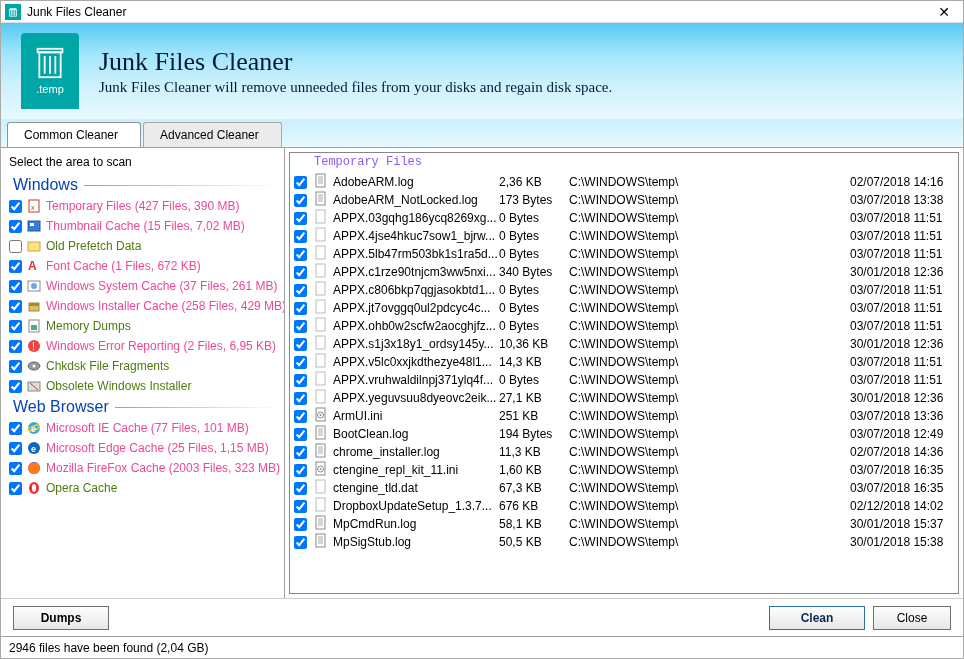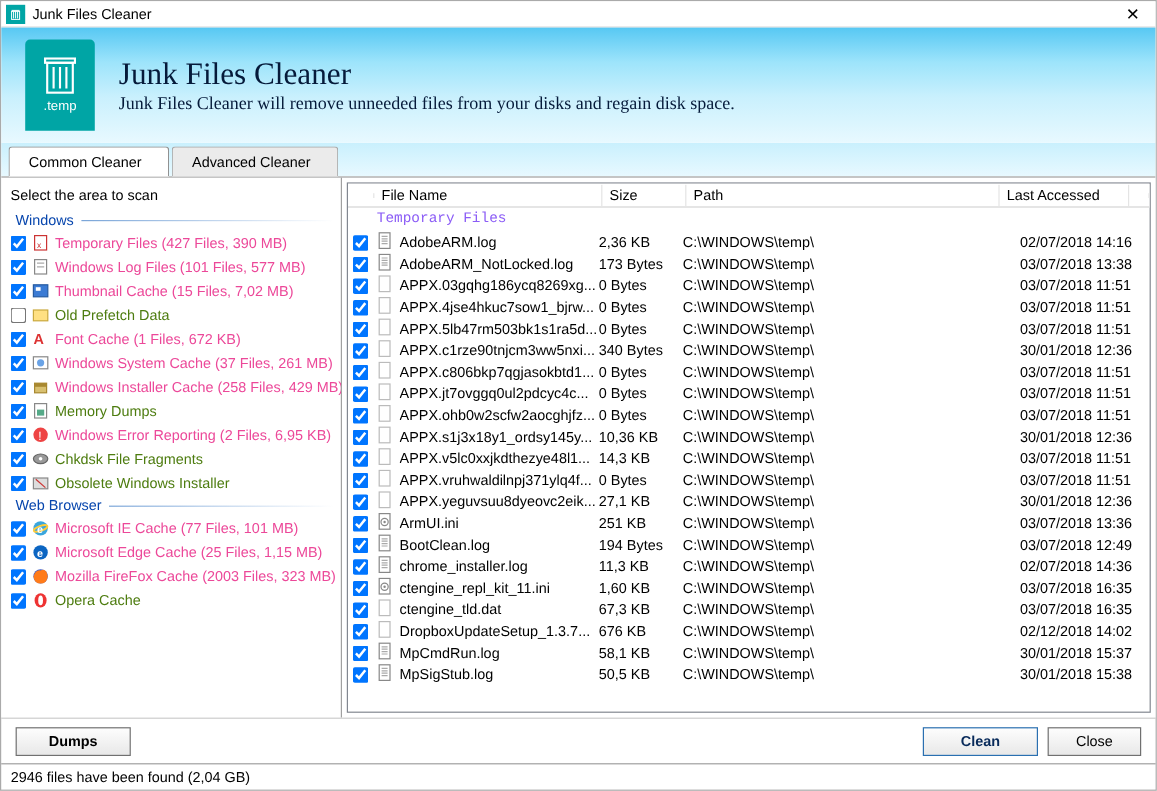--- a/index.html
+++ b/index.html
@@ -100,21 +100,21 @@
   border-right: 1px solid #a0a0a0;
   padding: 4px 6px;
   overflow-y: auto;
 }
 .left-panel .panel-title {
   font-size: 12px;
   padding: 3px 2px 5px;
 }
 .group-header {
   color: #0645ad;
-  font-size: 12px;
+  font-size: 16px;
   padding: 2px 0 2px 6px;
   position: relative;
   display: flex;
   align-items: center;
 }
 .group-header .line {
   flex: 1;
   height: 1px;
   background: linear-gradient(to right, #7aa5d8, transparent);
   margin-left: 6px;
@@ -292,31 +292,20 @@
               <rect x="3" y="2" width="10" height="12" fill="#fff" stroke="#c33"></rect>
               <text x="5" y="12" font-size="7" fill="#c33">x</text>
             </svg>
           </span>
           <span class="lbl red">Temporary Files (427 Files, 390 MB)</span>
         </div>
         <div class="scan-item">
           <input type="checkbox" checked="" style="">
           <span class="item-icon">
             <svg width="16" height="16">
-              <rect x="3" y="2" width="10" height="12" fill="#fff" stroke="#888"></rect>
-              <line x1="5" y1="5" x2="11" y2="5" stroke="#aaa"></line>
-              <line x1="5" y1="8" x2="11" y2="8" stroke="#aaa"></line>
-            </svg>
-          </span>
-          <span class="lbl red">Windows Log Files (101 Files, 577 MB)</span>
-        </div>
-        <div class="scan-item">
-          <input type="checkbox" checked="" style="">
-          <span class="item-icon">
-            <svg width="16" height="16">
               <rect x="2" y="3" width="12" height="10" fill="#3b7bd4" stroke="#255aa0"></rect>
               <rect x="4" y="5" width="4" height="3" fill="#fff"></rect>
             </svg>
           </span>
           <span class="lbl red">Thumbnail Cache (15 Files, 7,02 MB)</span>
         </div>
         <div class="scan-item">
           <input type="checkbox" style="">
           <span class="item-icon">
             <svg width="16" height="16">
@@ -437,28 +426,20 @@
               <ellipse cx="8" cy="8" rx="2" ry="4" fill="#fff"></ellipse>
             </svg>
           </span>
           <span class="lbl">Opera Cache</span>
         </div>
       </div>
   </div>
 
   <div class="right-panel">
     <div class="file-table">
-      <div class="thead">
-        <div class="th th-check"></div>
-        <div class="th th-name">File Name</div>
-        <div class="th th-size">Size</div>
-        <div class="th th-path">Path</div>
-        <div class="th th-date">Last Accessed</div>
-        <div class="th th-scroll"></div>
-      </div>
       <div class="tbody" id="tbody">
           <div class="group-row">Temporary Files</div>
           <div class="file-row">
             <input type="checkbox" checked="" style="">
             <span class="file-icon">
               <svg width="16" height="16" class="doc-icon">
                 <rect x="3" y="1" width="9" height="13" fill="#fff" stroke="#888"></rect>
                 <line x1="5" y1="4" x2="10" y2="4" stroke="#aaa"></line>
                 <line x1="5" y1="6" x2="10" y2="6" stroke="#aaa"></line>
                 <line x1="5" y1="8" x2="10" y2="8" stroke="#aaa"></line>

